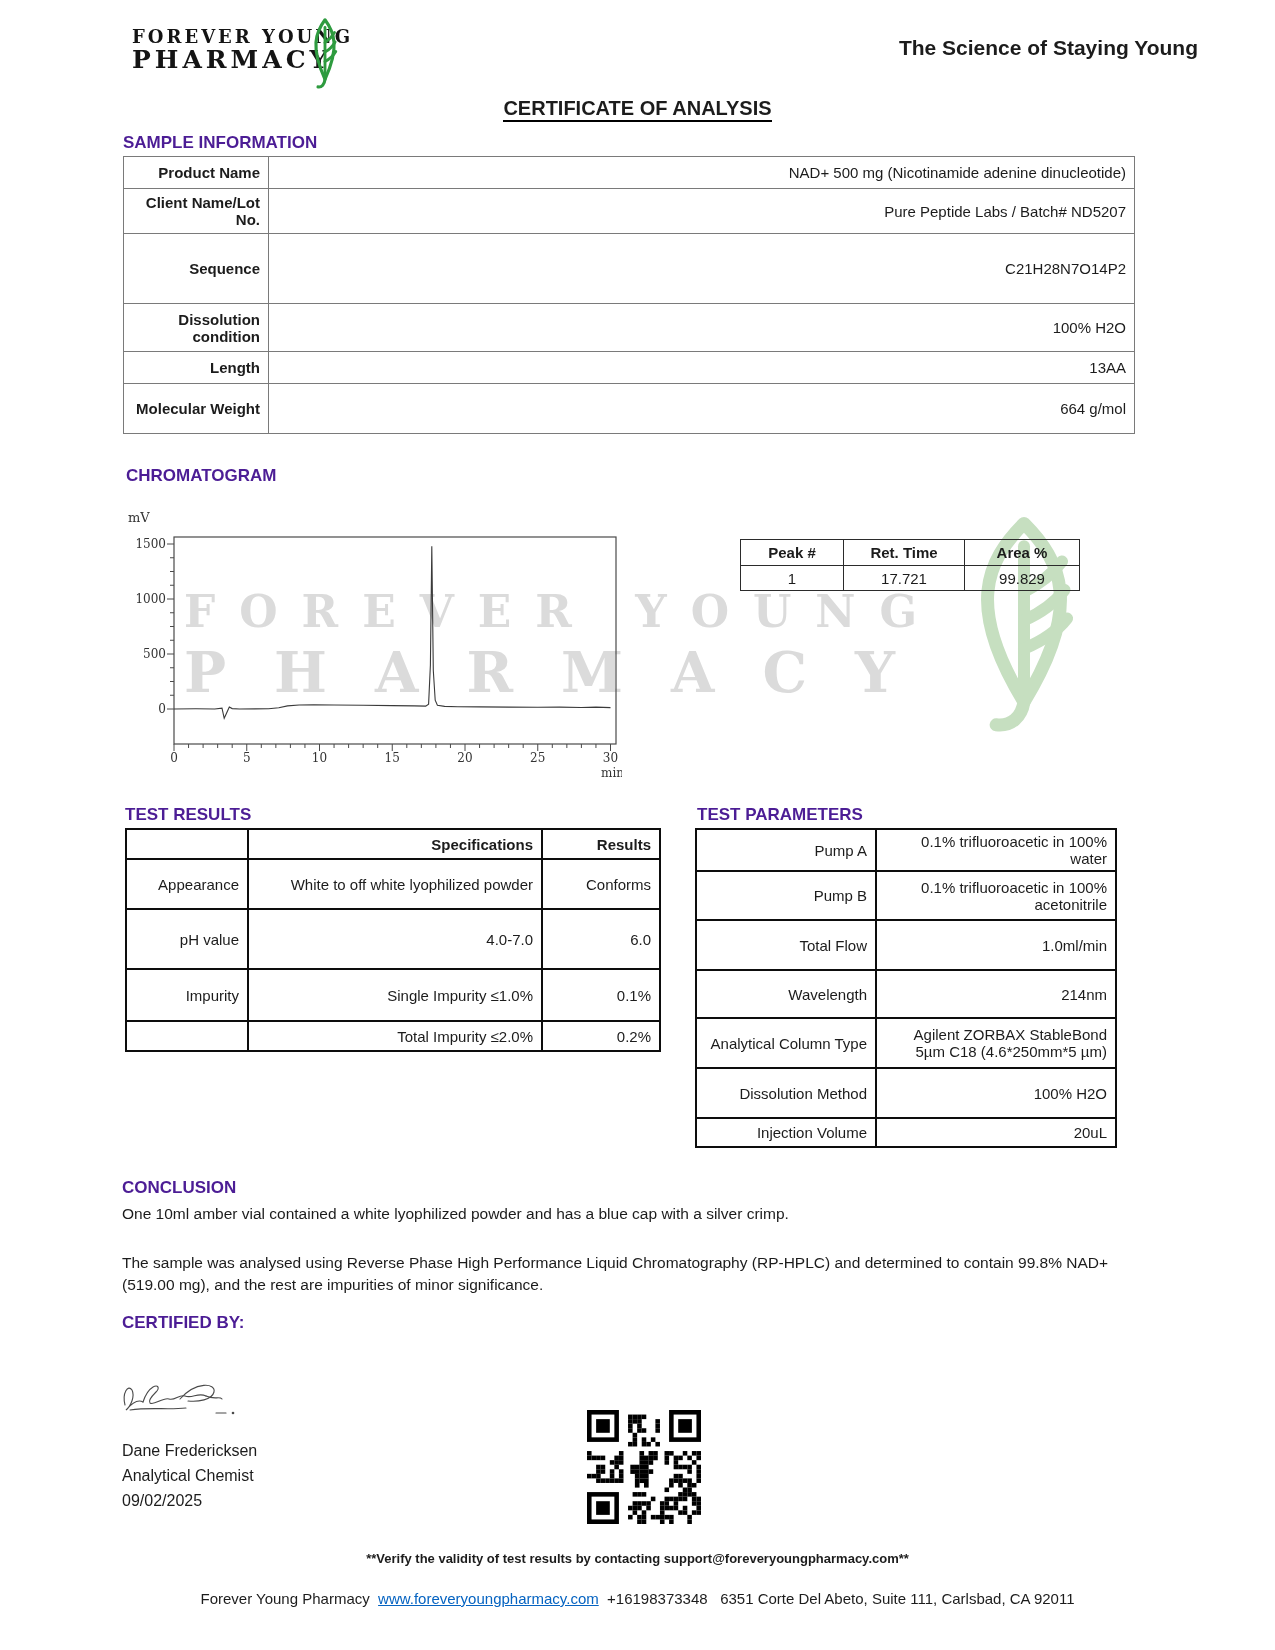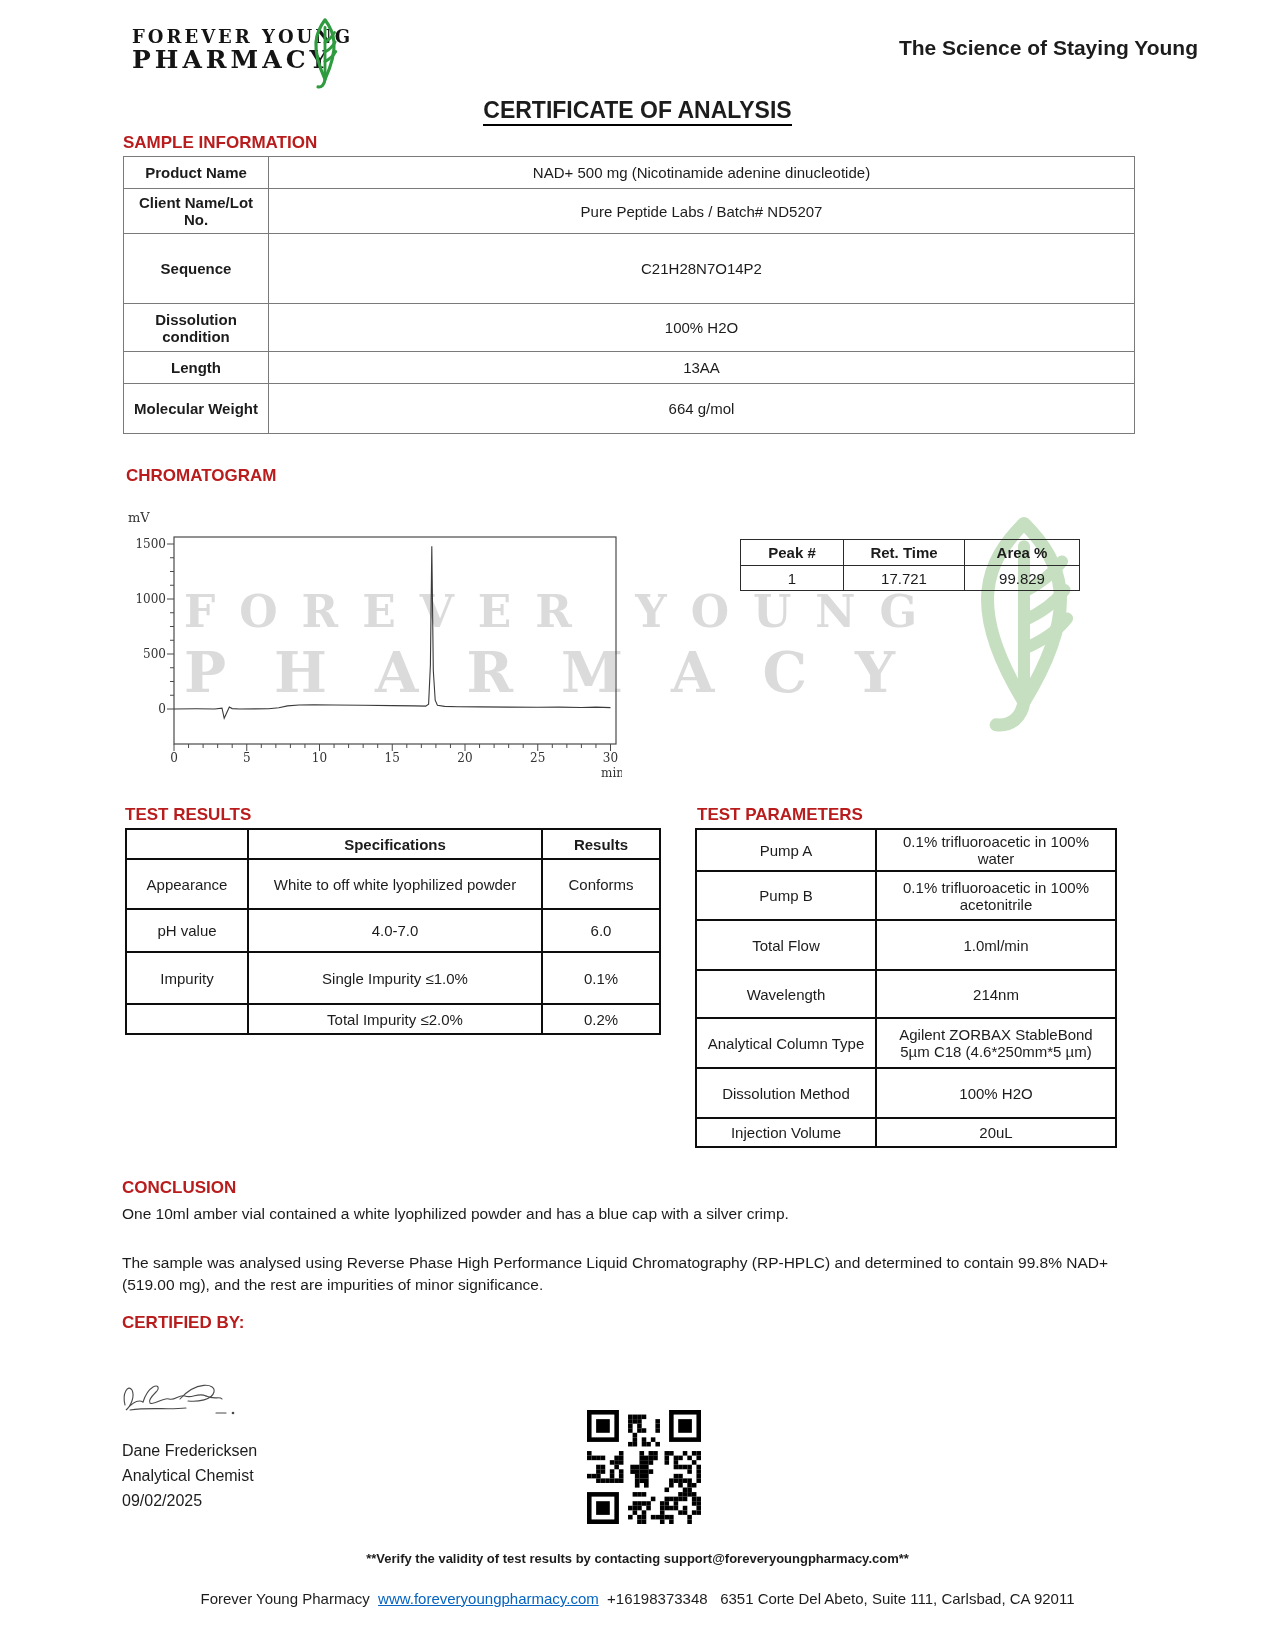--- a/index.html
+++ b/index.html
@@ -4,26 +4,26 @@
 <style>
   html,body{margin:0;padding:0;background:#ffffff;}
   #page{position:relative;width:1275px;height:1650px;background:#fff;overflow:hidden;
         font-family:"Liberation Sans",sans-serif;color:#1c1c1c;}
   .abs{position:absolute;}
   
   .logo-text{font-family:"DejaVu Serif",serif;font-weight:bold;color:#141414;line-height:1.05;}
   .logo-l1{font-size:18px;letter-spacing:3px;}
   .logo-l2{font-size:25px;letter-spacing:4px;}
   .tagline{font-size:21px;font-weight:bold;}
-  .doc-title{font-size:23px;font-weight:bold;text-align:center;width:100%;}
+  .doc-title{font-size:20px;font-weight:bold;text-align:center;width:100%;}
   .doc-title span{border-bottom:2.5px solid #000;padding-bottom:1px;}
-  .sec-head{font-size:17px;font-weight:bold;color:#b91c1c;}
+  .sec-head{font-size:17px;font-weight:bold;color:#4c1d95;}
   
   table{border-collapse:collapse;background:transparent;}
-  td,th{font-size:15px;vertical-align:middle;padding:3px 8px;text-align:center;}
+  td,th{font-size:15px;vertical-align:middle;padding:3px 8px;text-align:right;}
   .sample-table{width:1012px;}
   .sample-table td{border:1px solid #7a7a7a;}
   .sample-table .lbl{font-weight:bold;}
   .grid2 td,.grid2 th{border:2px solid #0d0d0d;}
   .peak-table td,.peak-table th{border:1.5px solid #2b2b2b;text-align:center;padding:1px 4px;font-size:15px;}
   .peak-table th{font-weight:bold;}
   .hl{background:#FFF200;}
   .lblcell{font-weight:normal;}
   
   .mv-label,.tick{font-family:"DejaVu Serif",serif;}
@@ -213,21 +213,21 @@
         <th>Specifications</th>
         <th>Results</th>
       </tr>
     </thead>
     <tbody>
       <tr style="height:50px">
         <td class="lblcell">Appearance</td>
         <td>White to off white lyophilized powder</td>
         <td>Conforms</td>
       </tr>
-      <tr style="height:43px">
+      <tr style="height:60px">
         <td class="lblcell">pH value</td>
         <td>4.0-7.0</td>
         <td>6.0</td>
       </tr>
       <tr style="height:52px">
         <td class="lblcell">Impurity</td>
         <td>Single Impurity ≤1.0%</td>
         <td>0.1%</td>
       </tr>
       <tr style="height:30px">

